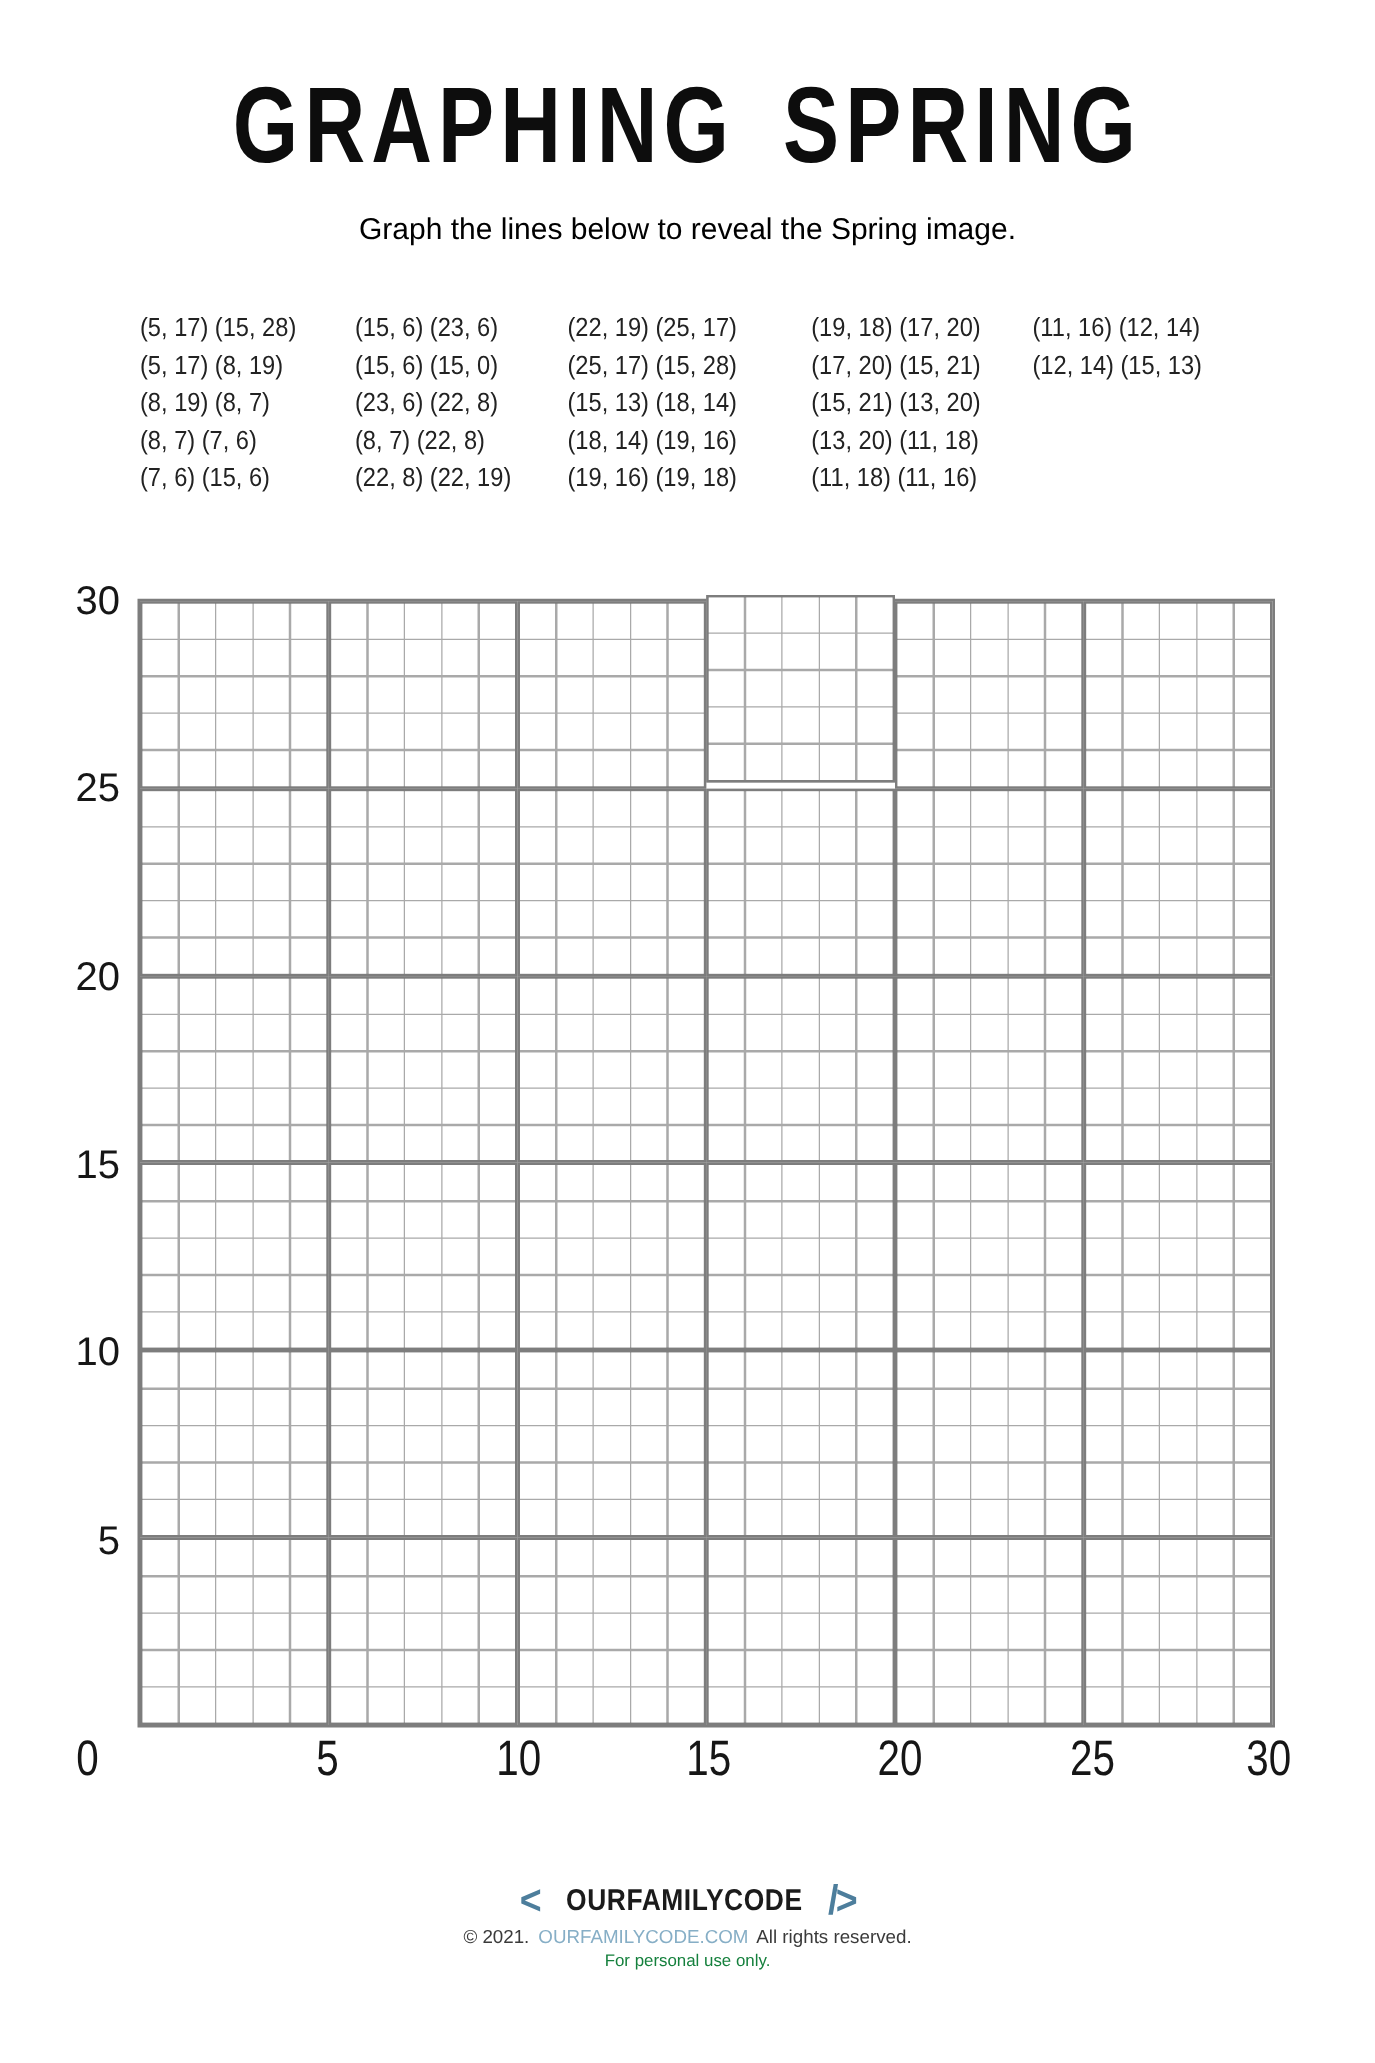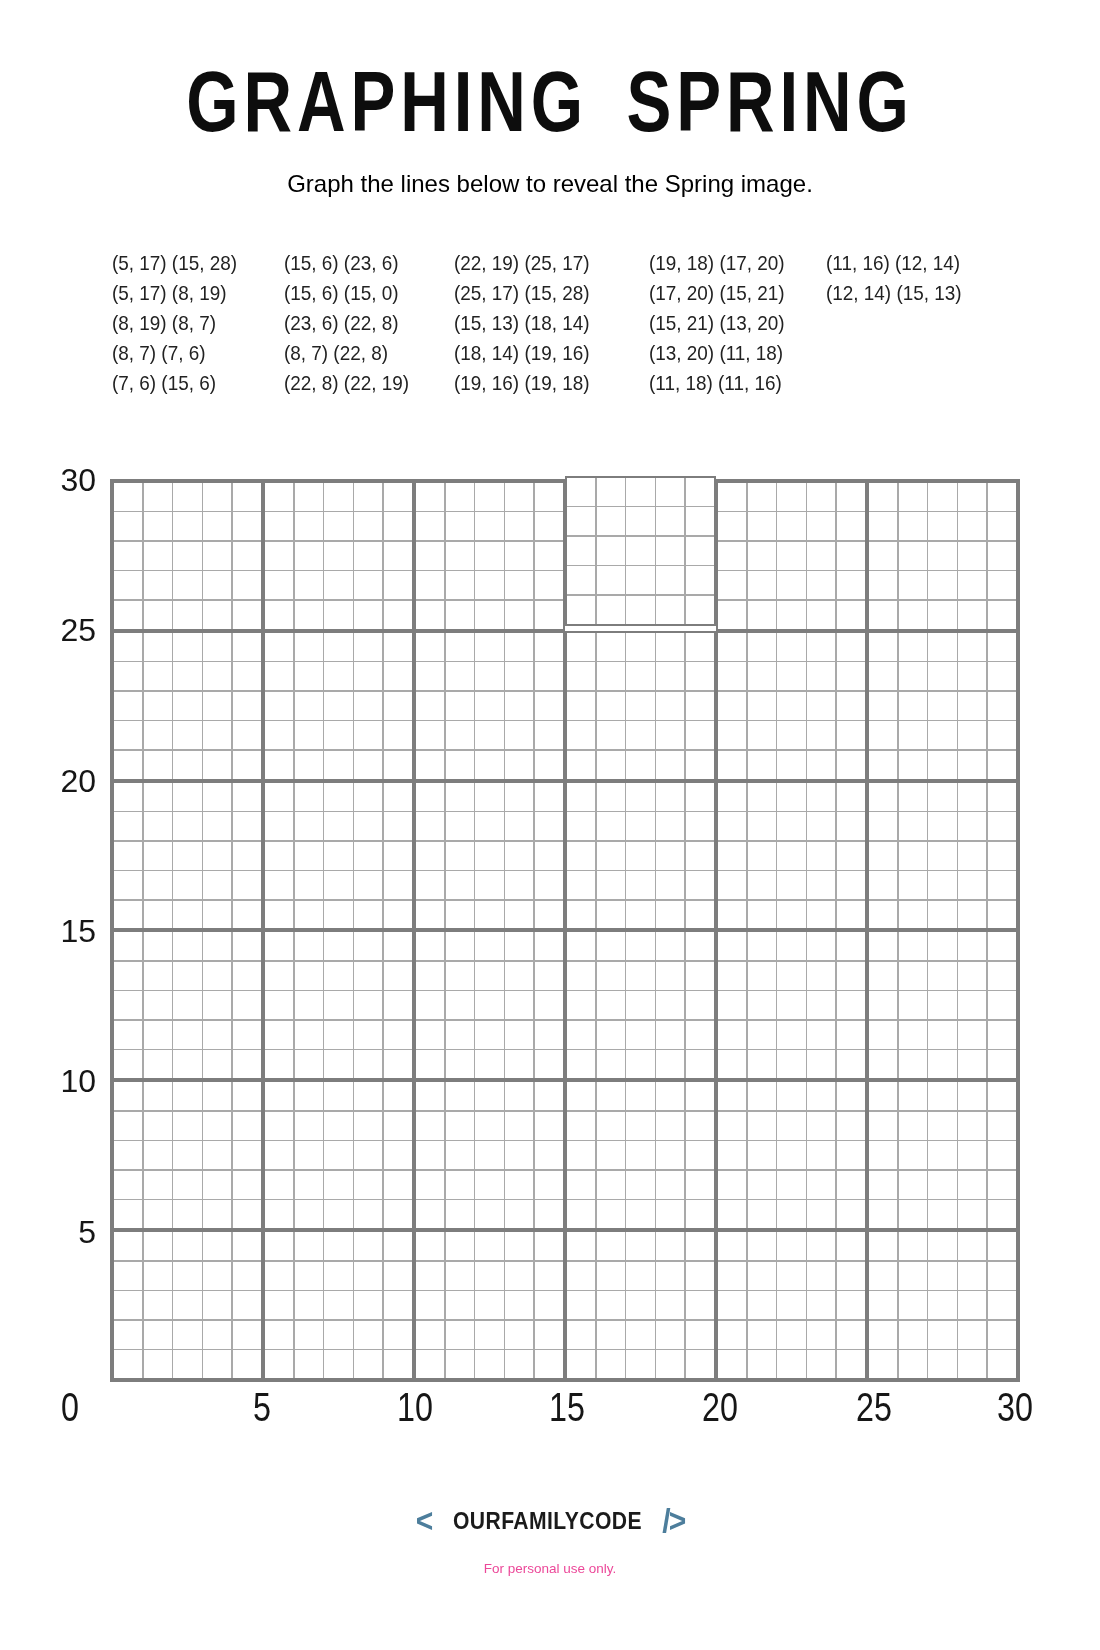--- a/index.html
+++ b/index.html
@@ -66,21 +66,21 @@
   .logo .brand{font-size:24px;font-weight:bold;color:var(--ink);letter-spacing:0.5px;
     transform:scaleX(0.88);transform-origin:center;}
   .logo .endtag{font-size:30px;font-weight:bold;color:var(--accent);transform:scaleY(1.1);letter-spacing:-2px;}
   .copyright{
     position:absolute;top:1541px;left:0;width:100%;text-align:center;
     font-size:15px;color:#3a3a3a;
   }
   .copyright .cr-site{color:var(--site);margin:0 3px;}
   .personal{
     position:absolute;top:1561px;left:0;width:100%;text-align:center;
-    font-size:13.5px;color:#ec4899;
+    font-size:13.5px;color:#15803d;
   }
 </style>
 </head>
 <body>
 
 <div class="page">
 
   <h1 class="title">GRAPHING SPRING</h1>
   <p class="subtitle">Graph the lines below to reveal the Spring image.</p>
 
@@ -1105,15 +1105,20 @@
   <span class="xlab" style="left:537px">15</span>
   <span class="xlab" style="left:690px">20</span>
   <span class="xlab" style="left:844px">25</span>
   <span class="xlab" style="left:985px">30</span>
 
   <div class="logo">
     <span class="bracket">&lt;</span>
     <span class="brand">OURFAMILYCODE</span>
     <span class="endtag">/&gt;</span>
   </div>
+  <div class="copyright">
+    <span>© 2021.</span>
+    <span class="cr-site">OURFAMILYCODE.COM</span>
+    <span>All rights reserved.</span>
+  </div>
   <div class="personal">For personal use only.</div>
 
 </div>
 
 </body></html>

